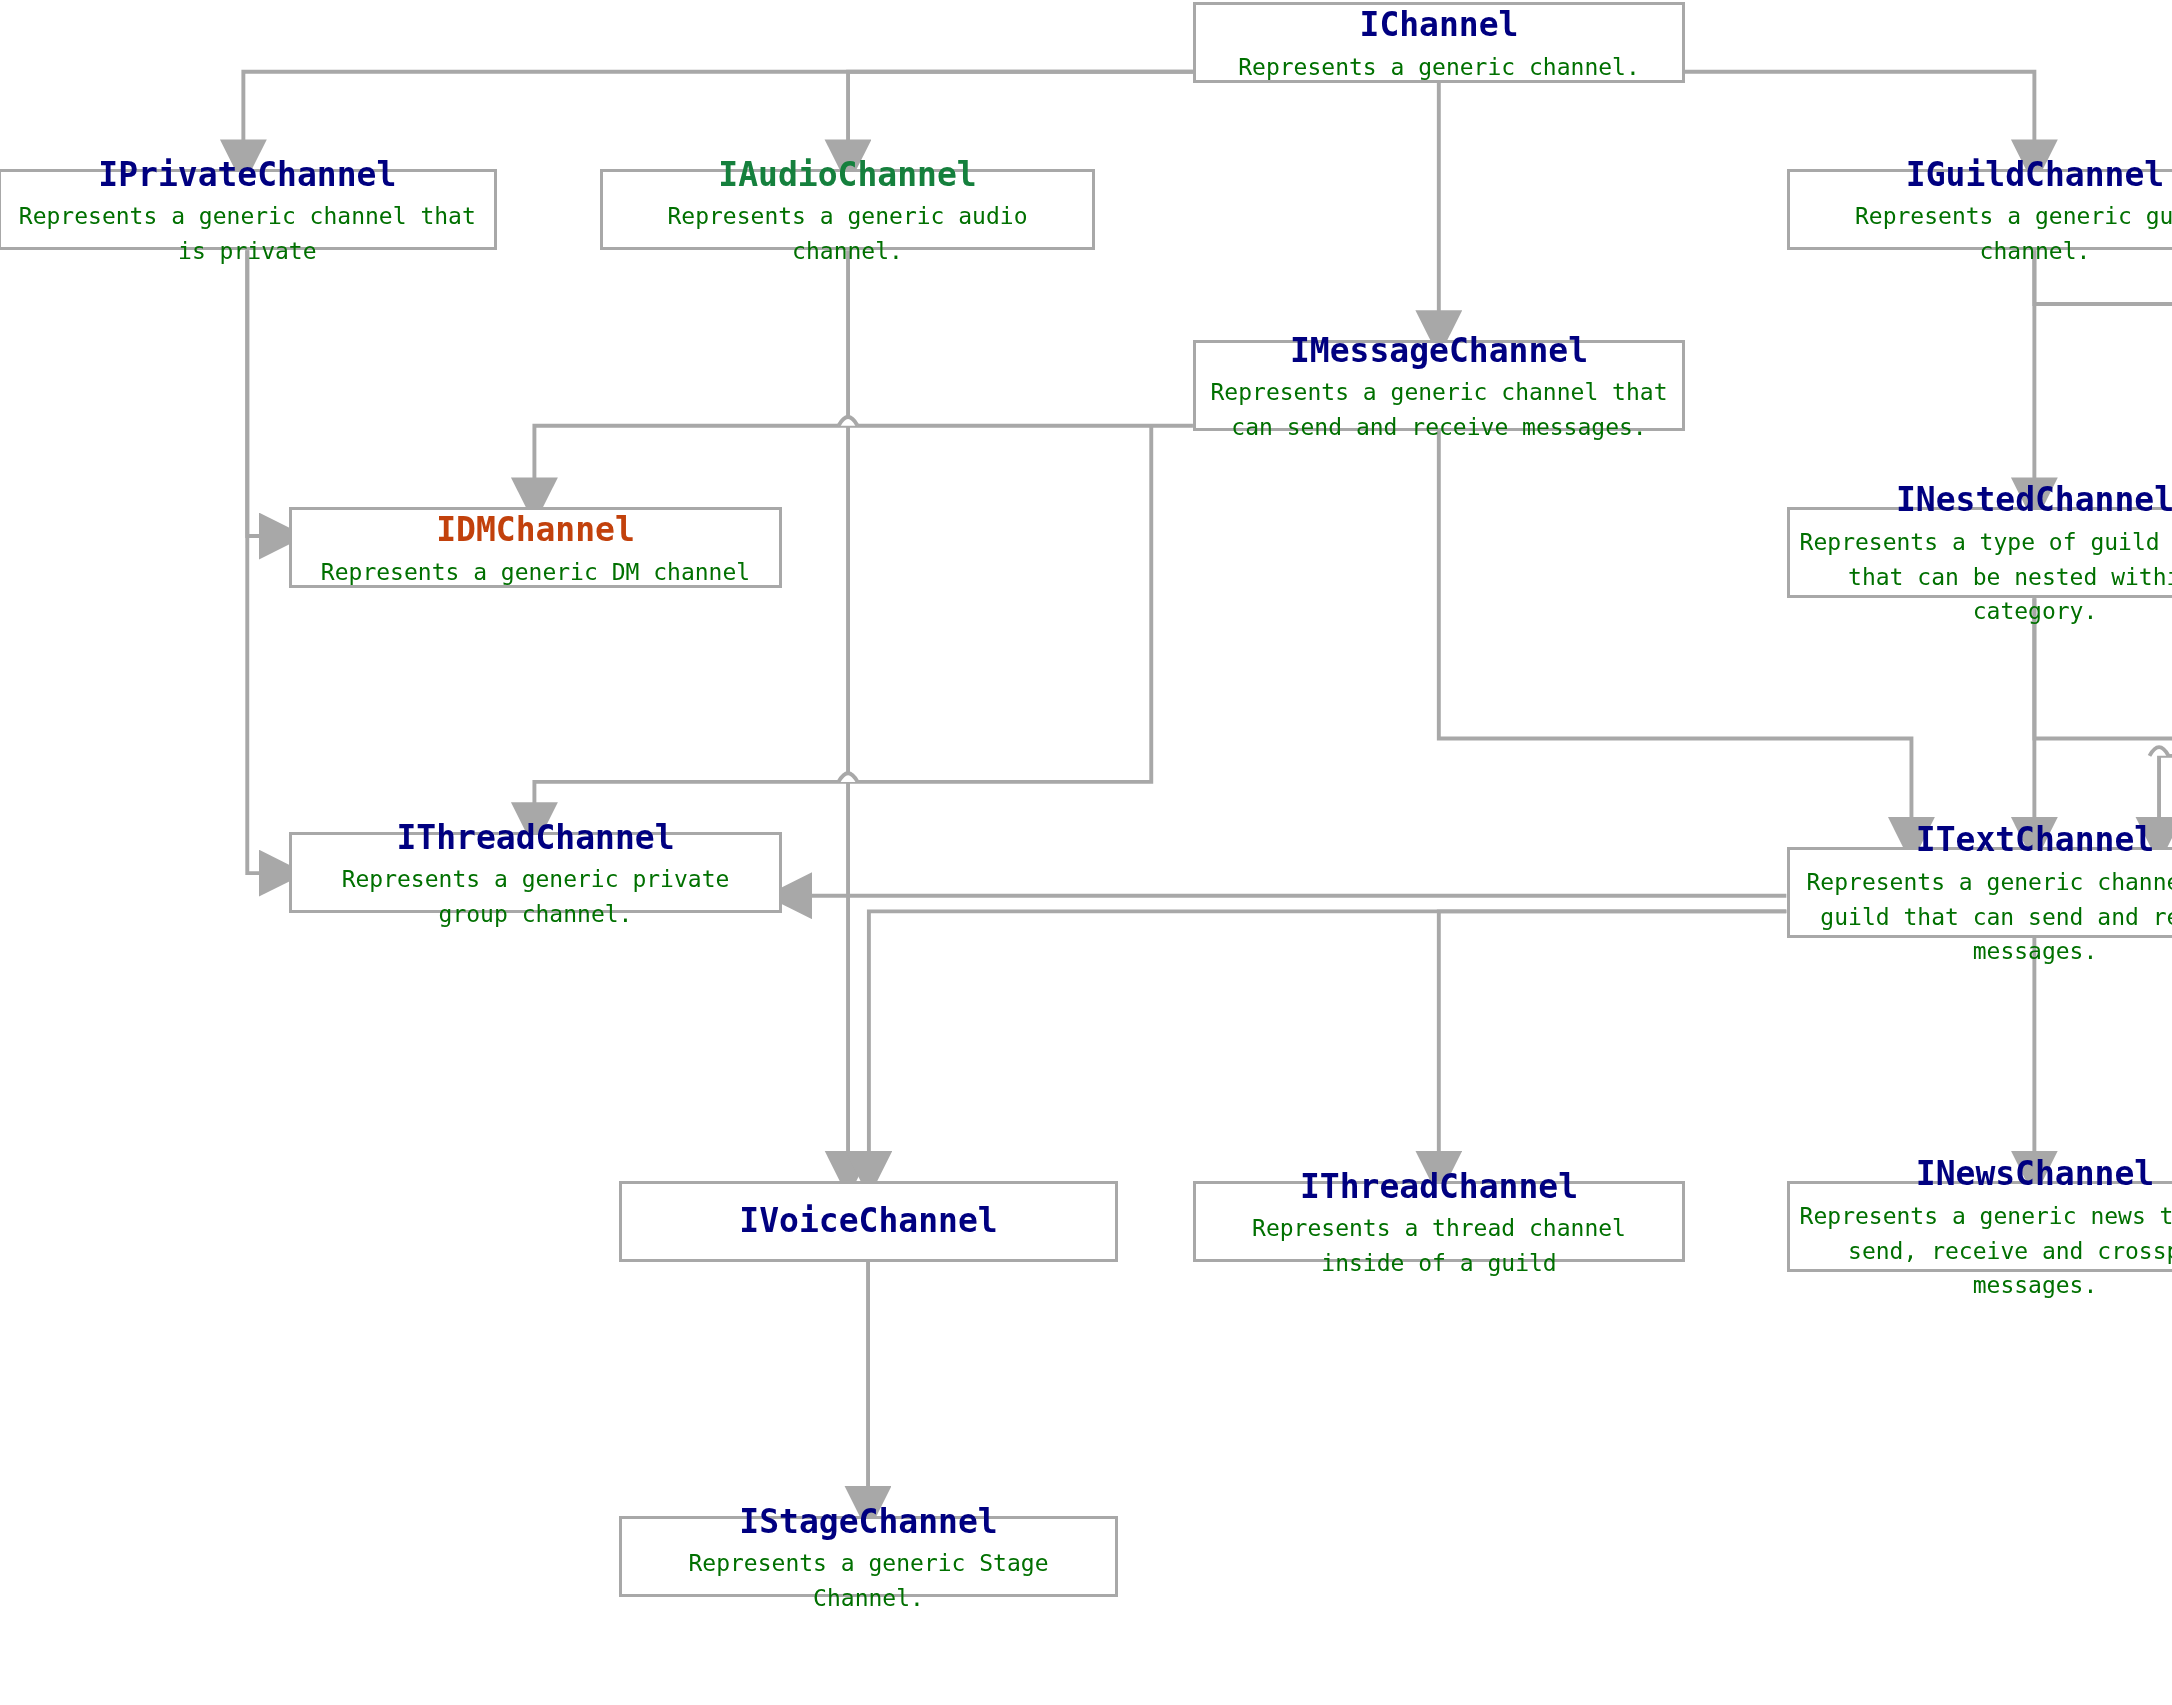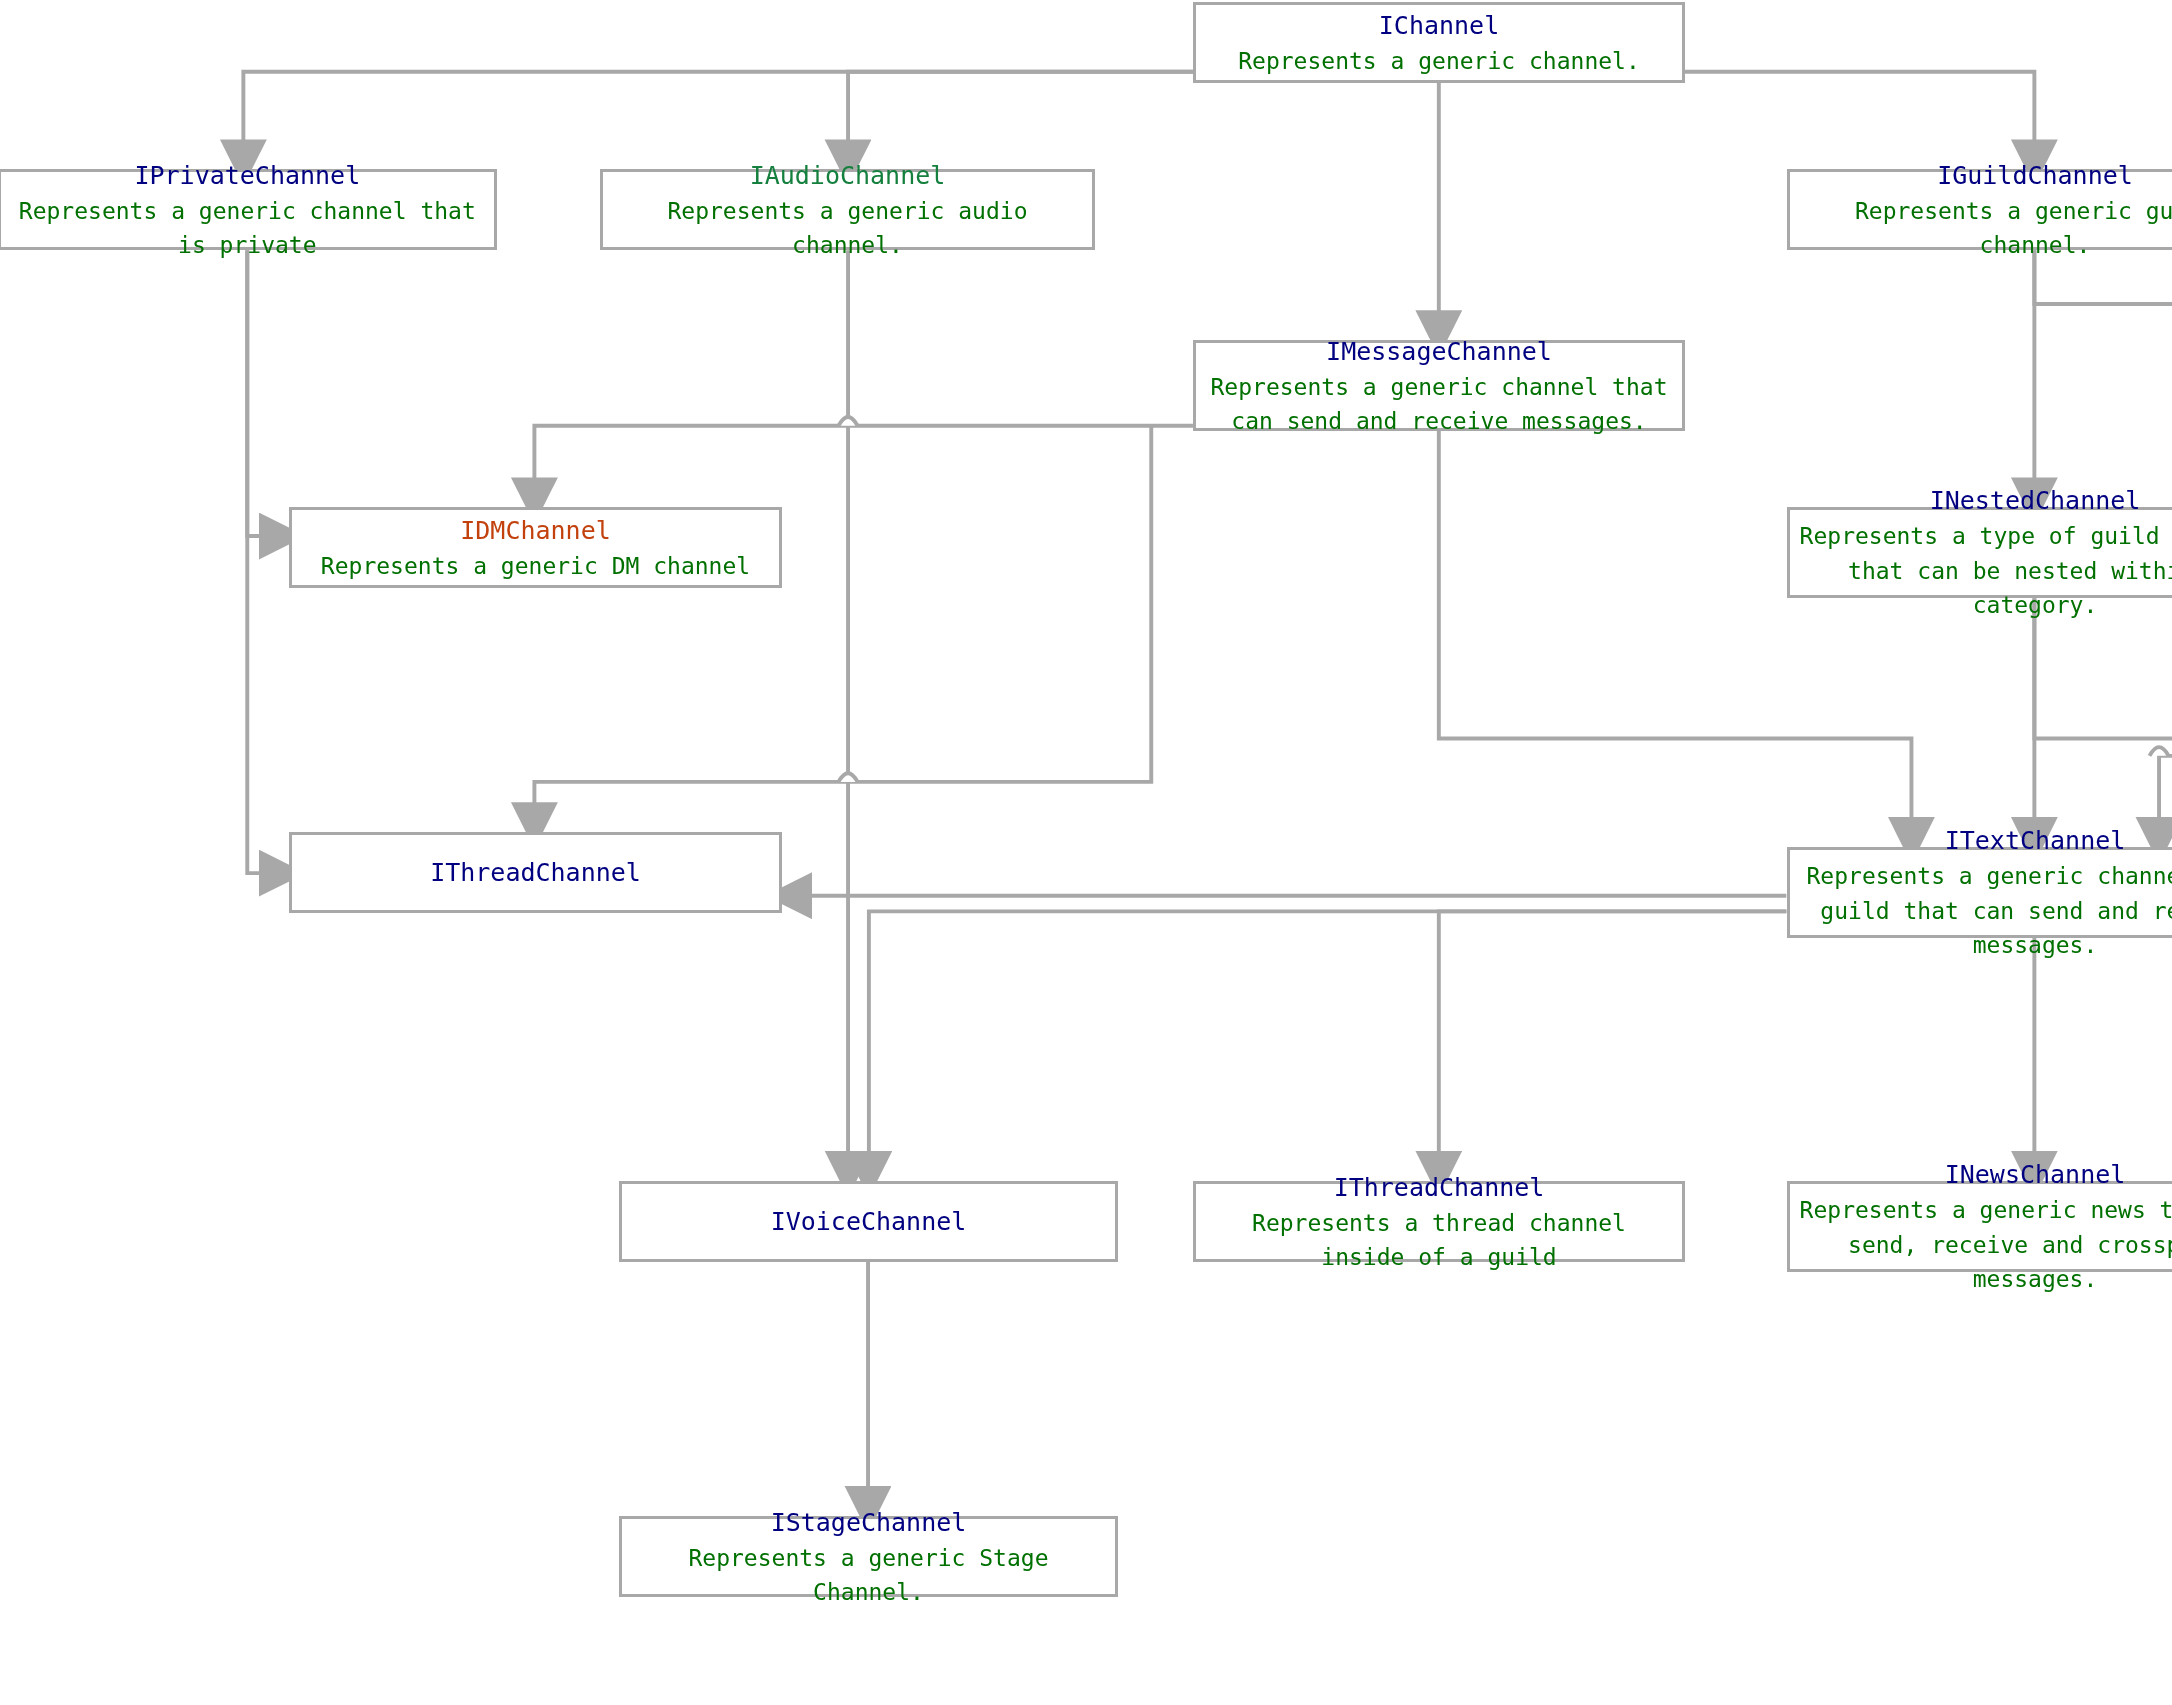--- a/index.html
+++ b/index.html
@@ -19,23 +19,23 @@
     display:flex;
     flex-direction:column;
     align-items:center;
     justify-content:center;
     text-align:center;
     padding:4.3px 9.6px;
     z-index:5;
   }
   .node .ttl{
     color:#000080;
-    font-size:25px;
+    font-size:33px;
     line-height:1.48;
-    font-weight:400;
+    font-weight:700;
     white-space:nowrap;
   }
   .node .dsc{
     color:#007000;
     font-size:23px;
     line-height:1.50;
     font-weight:400;
   }
 </style>
 </head>
@@ -129,20 +129,21 @@
       <div class="node" style="left: 289px; top: 507px; width: 493px; height: 81px; border-color: rgb(168, 168, 168); background: rgb(255, 255, 255);">
         <div class="ttl" style="color: #c2410c;">IDMChannel</div>
         <div class="dsc" style="color: rgb(0, 112, 0);">Represents a generic DM channel</div>
       </div>
       <div class="node" style="left: 1787px; top: 507px; width: 496px; height: 91px; border-color: rgb(168, 168, 168); background: rgb(255, 255, 255);">
         <div class="ttl" style="color: rgb(0, 0, 128);">INestedChannel</div>
         <div class="dsc" style="color: rgb(0, 112, 0);">Represents a type of guild channel that can be nested within a category.</div>
       </div>
       <div class="node" style="left: 289px; top: 832px; width: 493px; height: 81px; border-color: rgb(168, 168, 168); background: rgb(255, 255, 255);">
         <div class="ttl" style="color: rgb(0, 0, 128);">IThreadChannel</div>
+        <div class="dsc" style="color: rgb(0, 112, 0);">Represents a generic private group channel.</div>
       </div>
       <div class="node" style="left: 1787px; top: 847px; width: 496px; height: 91px; border-color: rgb(168, 168, 168); background: rgb(255, 255, 255);">
         <div class="ttl" style="color: rgb(0, 0, 128);">ITextChannel</div>
         <div class="dsc" style="color: rgb(0, 112, 0);">Represents a generic channel in a guild that can send and receive messages.</div>
       </div>
       <div class="node" style="left: 619px; top: 1181px; width: 499px; height: 81px; border-color: rgb(168, 168, 168); background: rgb(255, 255, 255);">
         <div class="ttl" style="color: rgb(0, 0, 128);">IVoiceChannel</div>
       </div>
       <div class="node" style="left: 1193px; top: 1181px; width: 492px; height: 81px; border-color: rgb(168, 168, 168); background: rgb(255, 255, 255);">
         <div class="ttl" style="color: rgb(0, 0, 128);">IThreadChannel</div>

